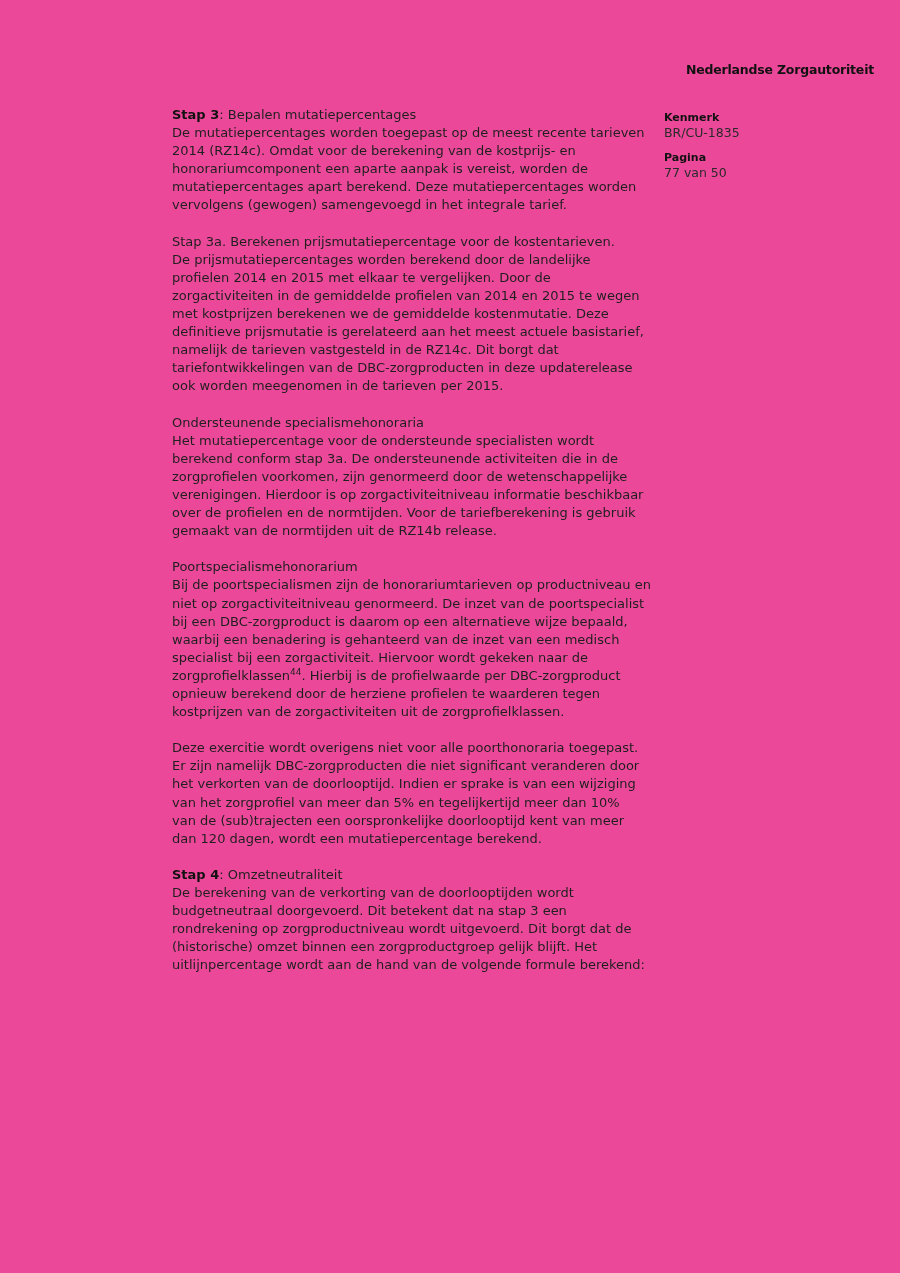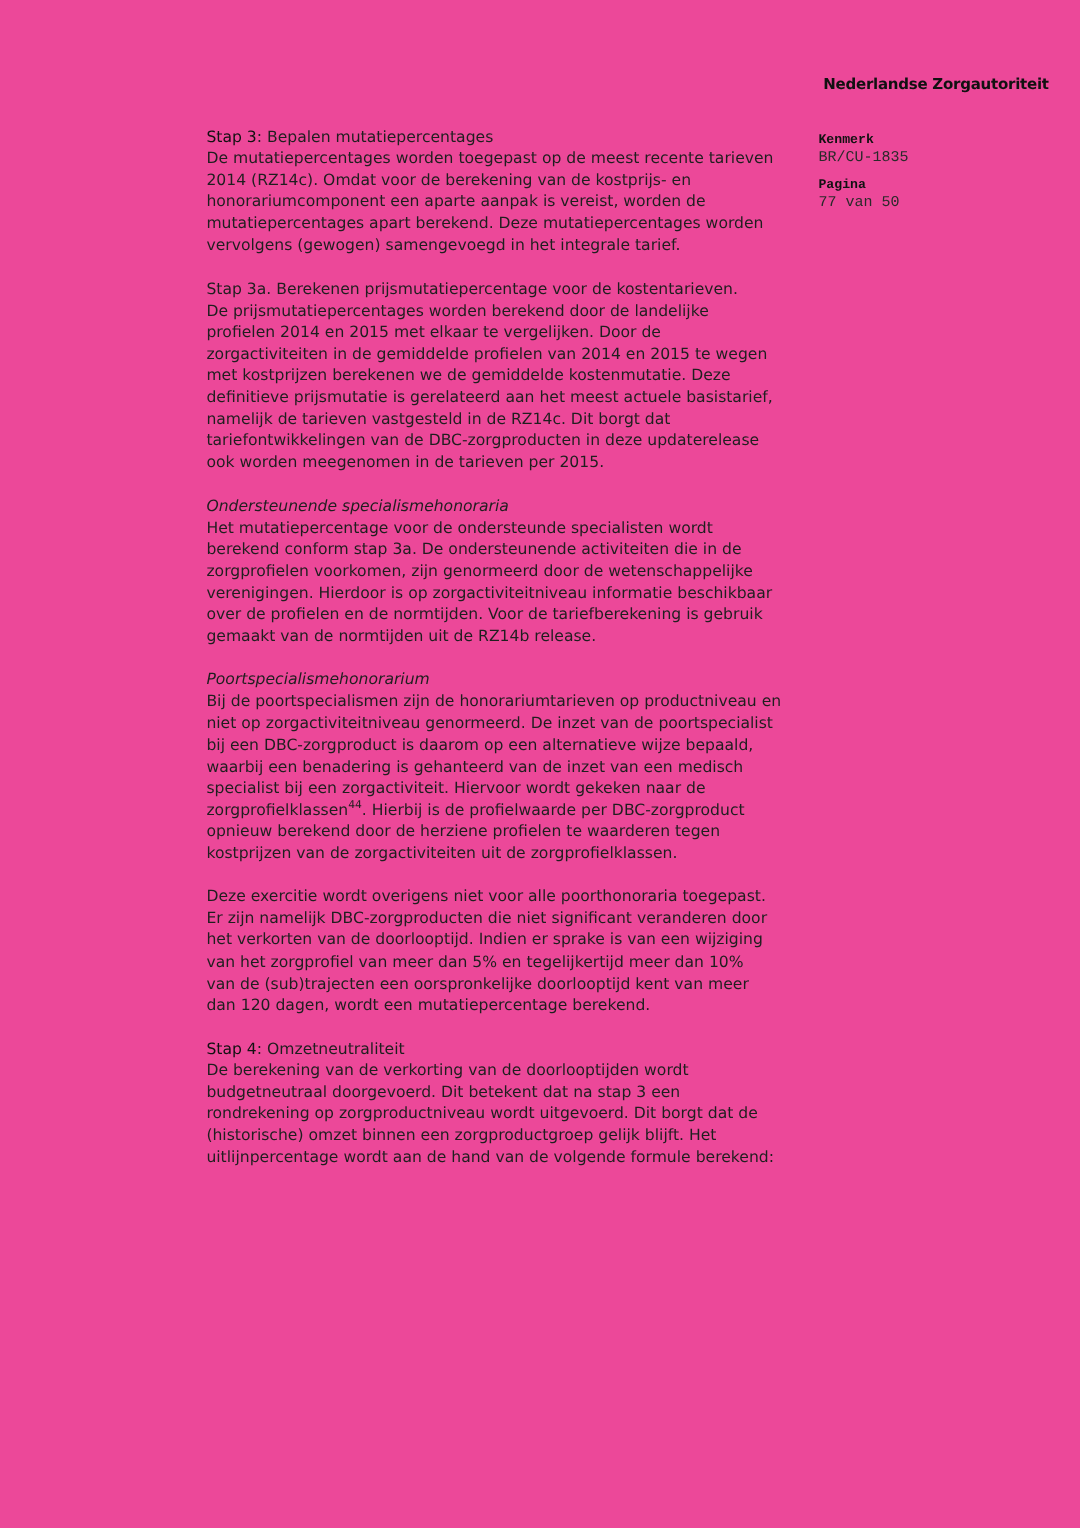--- a/index.html
+++ b/index.html
@@ -23,26 +23,25 @@
     font-size: 12.5px;
     font-weight: bold;
     letter-spacing: -0.2px;
     color: #111;
     white-space: nowrap;
   }
 
   
   .meta {
     position: absolute;
-    left: 682px;
+    left: 664px;
     top: 111px;
     width: 170px;
     font-size: 12px;
     color: #222;
-    font-family: Liberation Mono, monospace;
   }
   .meta .row { margin-bottom: 11px; }
   .meta .label {
     display: block;
     font-size: 11px;
     font-weight: bold;
     color: #111;
     margin-bottom: 1px;
   }
   .meta .value { display: block; font-size: 12.5px; color: #2a2a2a; }
@@ -54,22 +53,22 @@
     top: 106px;
     width: 520px;
   }
   .para {
     font-size: 13px;
     line-height: 18.1px;
     white-space: pre;
     margin-bottom: 18.1px;
     color: #1f1f1f;
   }
-  .run-bold { font-weight: normal; color: #111; }
-  .run-italic { font-style: italic; }
+  .run-bold { font-weight: bold; color: #111; }
+  .run-italic { }
   .run-sup {
     vertical-align: super;
     font-size: 69%;
     line-height: 0;
   }
 
   
   .footnote {
     position: absolute;
     left: 172px;

